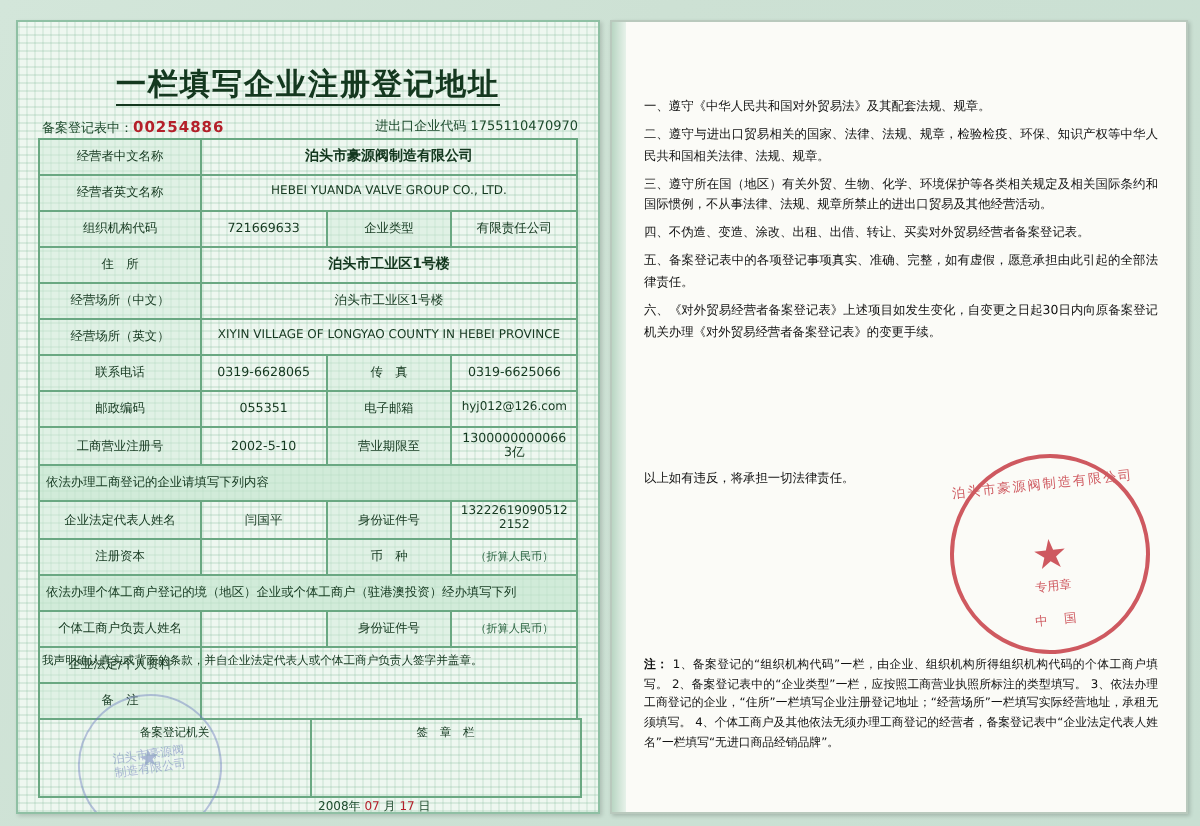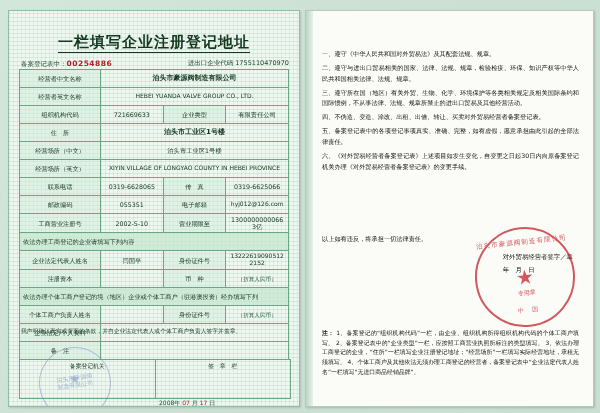--- a/index.html
+++ b/index.html
@@ -289,24 +289,20 @@
       <p>一、遵守《中华人民共和国对外贸易法》及其配套法规、规章。</p>
       <p>二、遵守与进出口贸易相关的国家、法律、法规、规章，检验检疫、环保、知识产权等中华人民共和国相关法律、法规、规章。</p>
       <p>三、遵守所在国（地区）有关外贸、生物、化学、环境保护等各类相关规定及相关国际条约和国际惯例，不从事法律、法规、规章所禁止的进出口贸易及其他经营活动。</p>
       <p>四、不伪造、变造、涂改、出租、出借、转让、买卖对外贸易经营者备案登记表。</p>
       <p>五、备案登记表中的各项登记事项真实、准确、完整，如有虚假，愿意承担由此引起的全部法律责任。</p>
       <p>六、《对外贸易经营者备案登记表》上述项目如发生变化，自变更之日起30日内向原备案登记机关办理《对外贸易经营者备案登记表》的变更手续。</p>
     </div>
 
     <div class="r-closing">以上如有违反，将承担一切法律责任。</div>
 
-    <div class="r-sign">
-      <div>对外贸易经营者签字／章</div>
-      <div>年　月　日</div>
-    </div>
 
     <div class="stamp-right">
       <div class="arc">泊头市豪源阀制造有限公司</div>
       <span class="star">★</span>
       <div class="mid">专用章</div>
       <div class="arc2">中　国</div>
     </div>
 
     <div class="r-notes">
       <span class="hd">注：</span>

